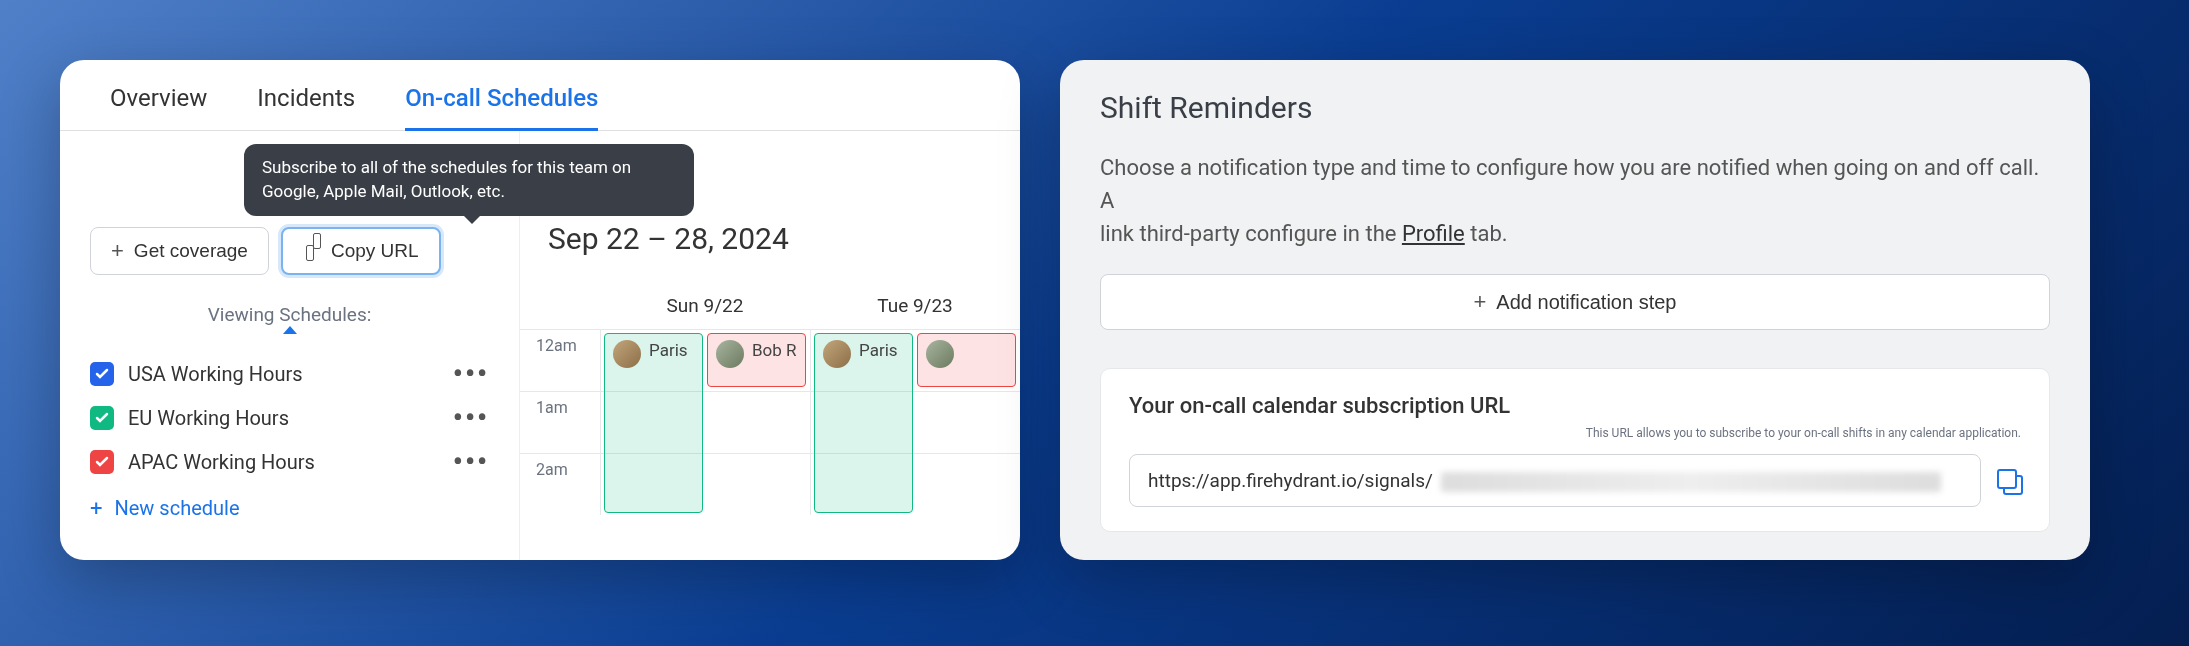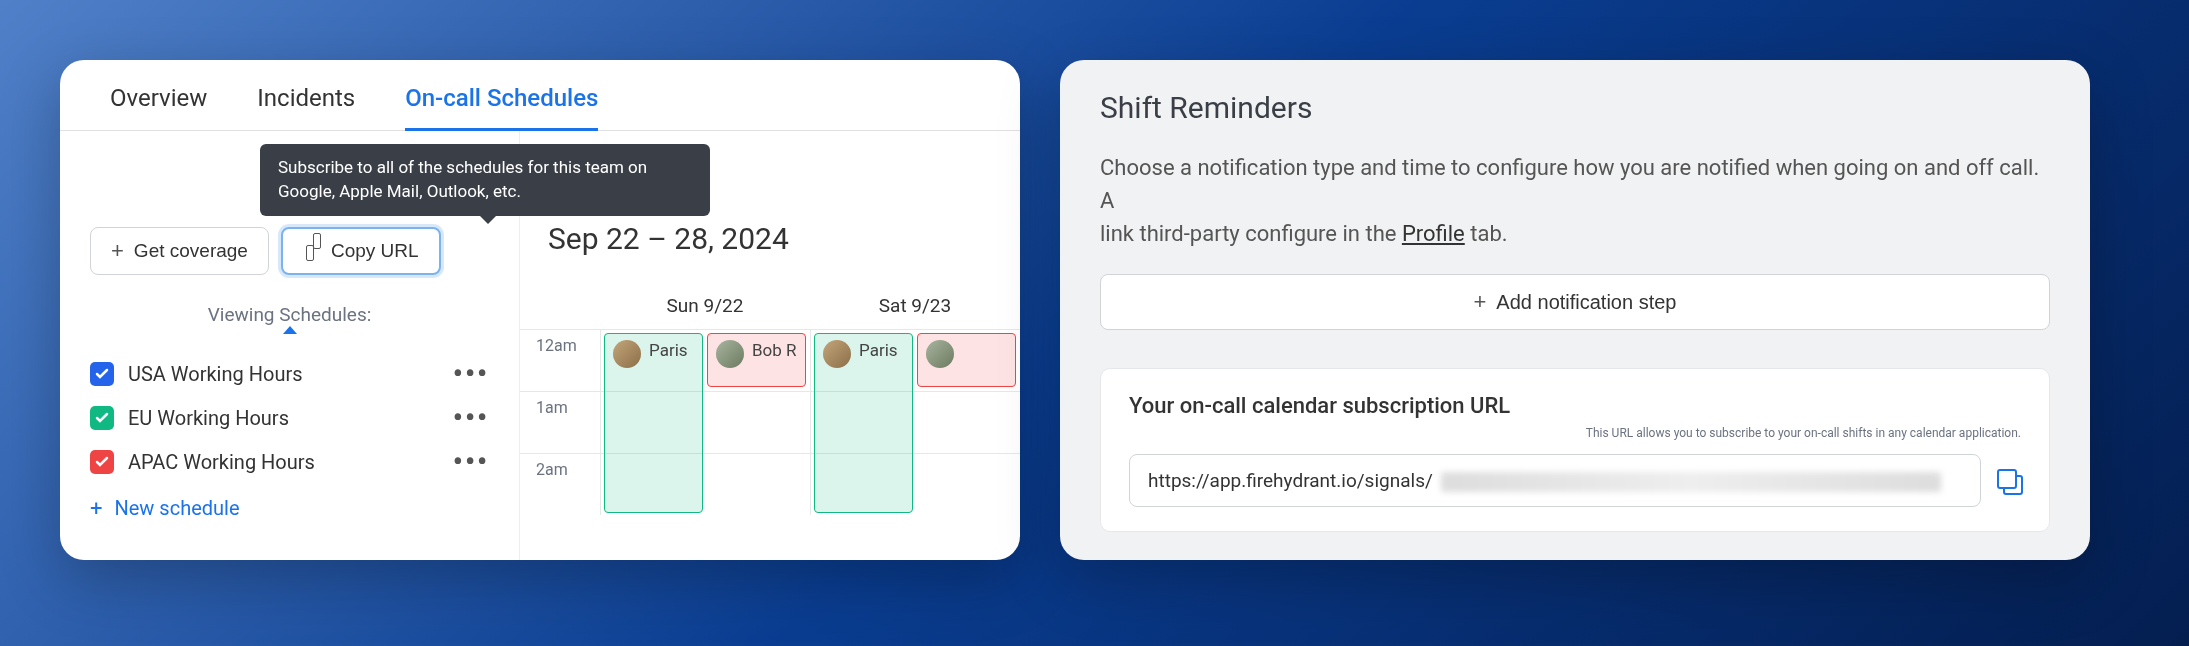--- a/index.html
+++ b/index.html
@@ -58,25 +58,25 @@
   bottom: -1px;
   left: 0; right: 0;
   height: 3px;
   background: #1a73e8;
 }
 
 
 .tooltip {
   position: absolute;
   top: 84px;
-  left: 200px;
+  left: 184px;
   background: #3a3f47;
   color: #fff;
   padding: 12px 18px;
-  border-radius: 6px;
+  border-radius: 12px;
   font-size: 17px;
   line-height: 1.4;
   max-width: 450px;
   z-index: 10;
 }
 .tooltip::after {
   content: '';
   position: absolute;
   bottom: -8px;
   left: 220px;
@@ -449,21 +449,21 @@
       <div class="new-schedule">
         <span class="icon plus-icon"></span>
         <span>New schedule</span>
       </div>
     </div>
 
     <div class="calendar">
       <div class="date-range">Sep 22 – 28, 2024</div>
       <div class="day-headers">
         <div class="day-header">Sun 9/22</div>
-        <div class="day-header">Sat 9/23</div>
+        <div class="day-header">Tue 9/23</div>
       </div>
       <div class="time-grid">
         <div class="time-row">
           <div class="time-label">12am</div>
           <div class="time-cell"></div>
           <div class="time-cell"></div>
         </div>
         <div class="time-row">
           <div class="time-label">1am</div>
           <div class="time-cell"></div>

